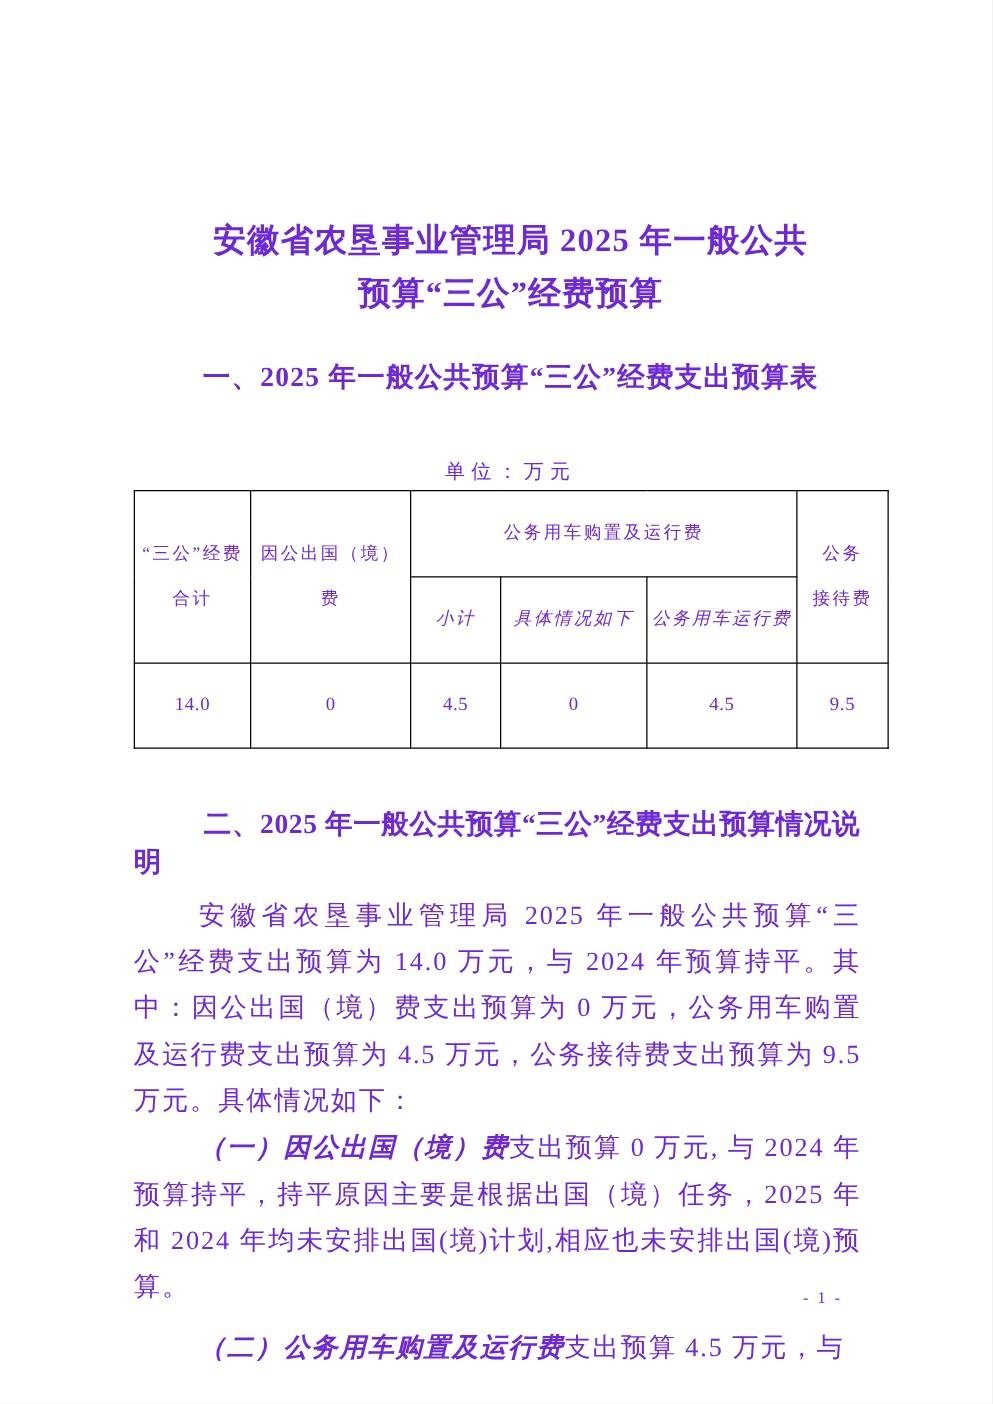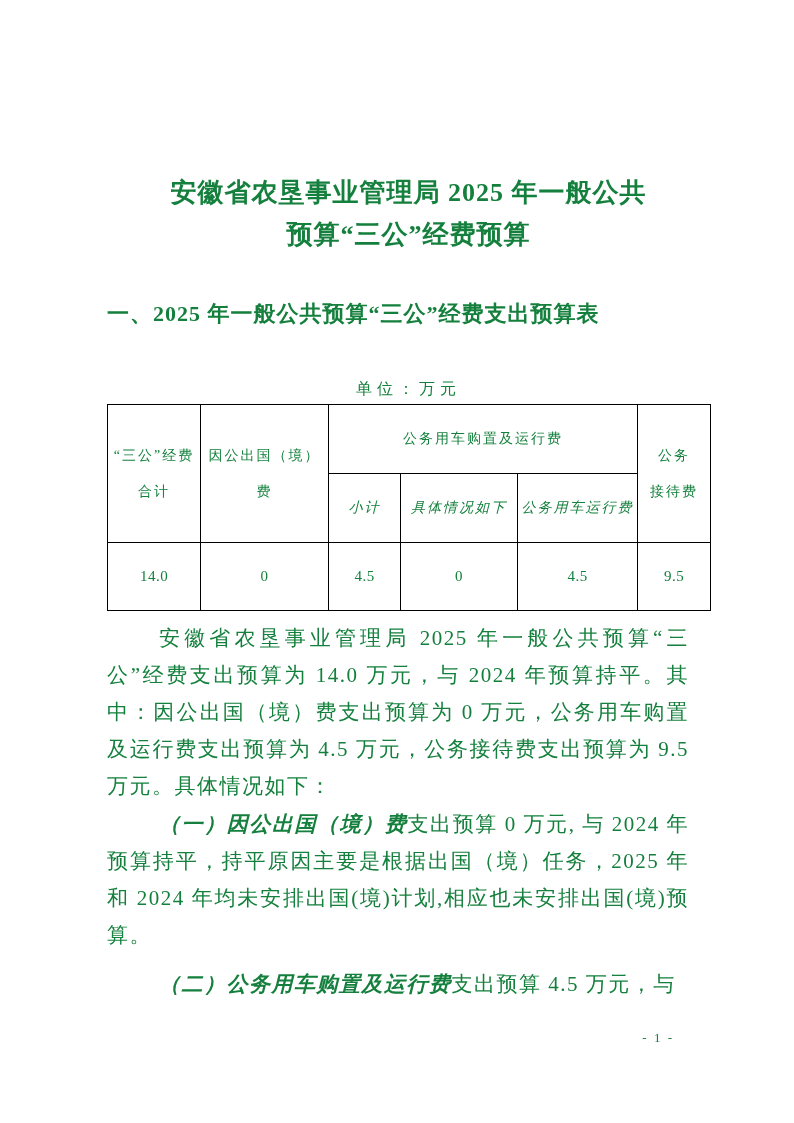--- a/index.html
+++ b/index.html
@@ -4,42 +4,42 @@
 <style>
   * { margin: 0; padding: 0; box-sizing: border-box; }
   html, body { background: #e8e8e8; }
   .page {
     position: relative;
     width: 794px;
     height: 1123px;
     margin: 0 auto;
     background: #ffffff;
     font-family: "Liberation Serif", serif;
-    color: #15803d;
+    color: #6d28d9;
     overflow: hidden;
   }
   .content {
     position: absolute;
     left: 107px;
     top: 0;
     width: 603px;
   }
   .doc-title {
     margin-top: 172px;
     font-size: 26px;
     font-weight: bold;
     text-align: center;
     line-height: 42px;
     letter-spacing: 1px;
   }
   .section-heading-1 {
-    margin-top: 42px;
+    margin-top: 30px;
     font-size: 22px;
     font-weight: bold;
-    text-align: left;
+    text-align: center;
     line-height: 31px;
     letter-spacing: 1px;
   }
   .unit-note {
     margin-top: 50px;
     margin-bottom: 4px;
     text-align: center;
     font-size: 16px;
     letter-spacing: 5px;
   }
@@ -139,20 +139,21 @@
         <td>14.0</td>
         <td>0</td>
         <td>4.5</td>
         <td>0</td>
         <td>4.5</td>
         <td>9.5</td>
       </tr>
     </tbody>
       </table>
 
+    <div class="section-heading-2">二、2025 年一般公共预算“三公”经费支出预算情况说明</div>
 
     <div class="body-para para-1">安徽省农垦事业管理局 2025 年一般公共预算“三公”经费支出预算为 14.0 万元，与 2024 年预算持平。其中：因公出国（境）费支出预算为 0 万元，公务用车购置及运行费支出预算为 4.5 万元，公务接待费支出预算为 9.5 万元。具体情况如下：</div>
 
     <div class="body-para para-2"><span class="lead">（一）因公出国（境）费</span><span>支出预算 0 万元, 与 2024 年预算持平，持平原因主要是根据出国（境）任务，2025 年和 2024 年均未安排出国(境)计划,相应也未安排出国(境)预算。</span></div>
 
     <div class="body-para para-3"><span class="lead">（二）公务用车购置及运行费</span><span>支出预算 4.5 万元，与</span></div>
 
   </div>
 
   <div class="page-footer">- 1 -</div>

